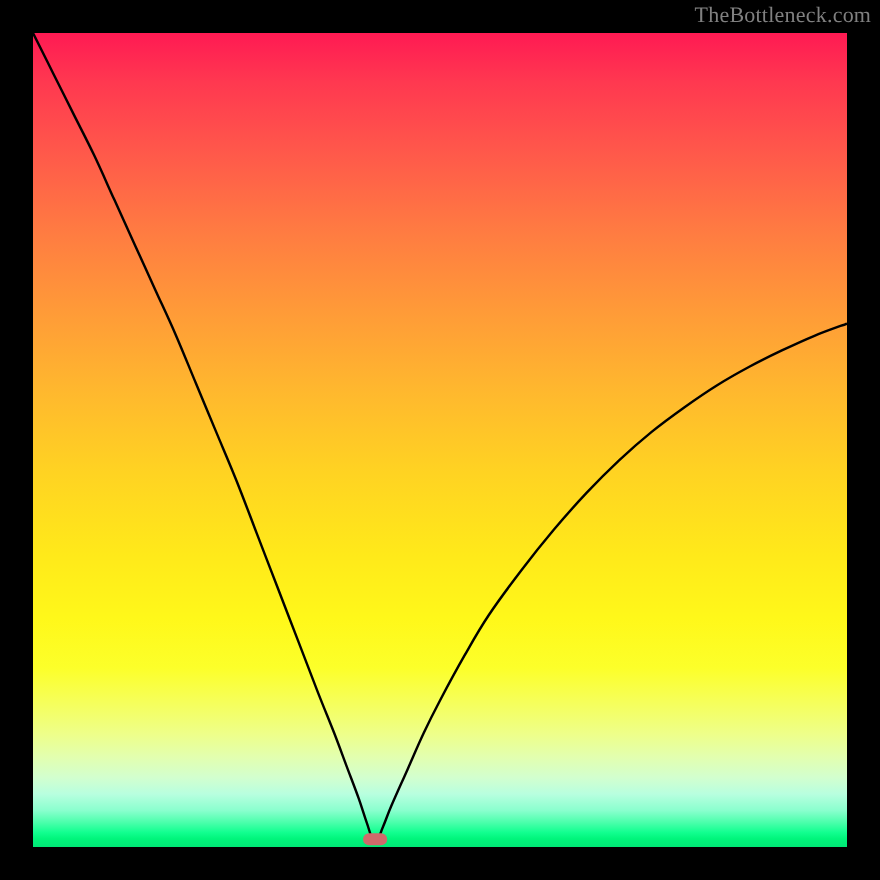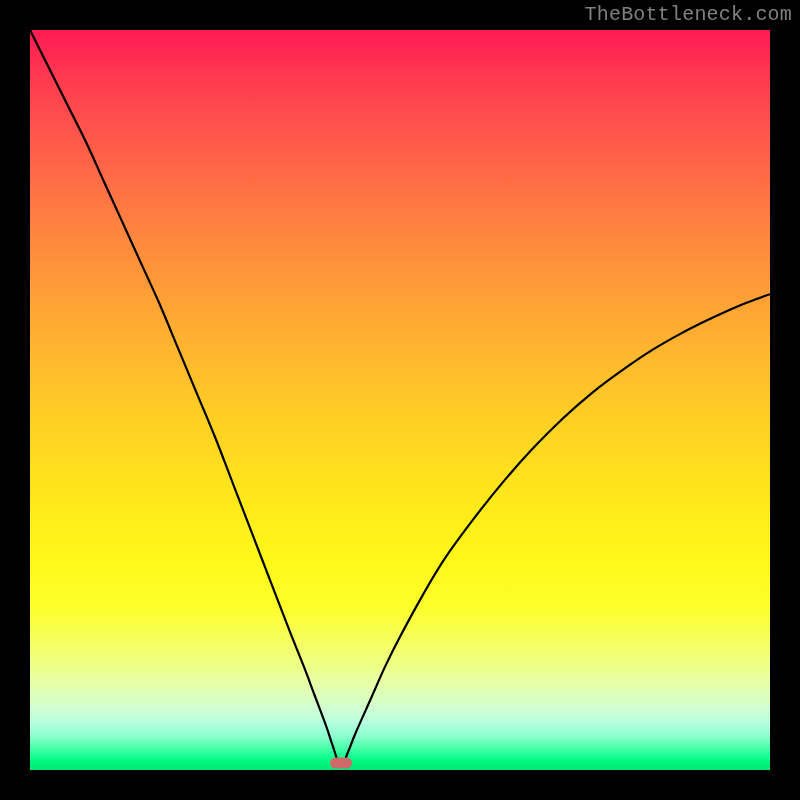--- a/index.html
+++ b/index.html
@@ -67,21 +67,21 @@
     transform: translate(-50%, -50%);
   }
   .watermark {
     position: absolute;
     top: 3px;
     right: 8px;
     color: #808080;
     font-size: 20px;
     font-weight: 500;
     letter-spacing: 0.2px;
-    font-family: Liberation Mono, monospace;
+    font-family: Liberation Serif, serif;
   }
 </style>
 </head>
 <body>
 
 <div class="frame">
   <div class="plot-area">
     <div class="gradient-bg"></div>
     <svg class="curve" viewBox="0 0 740 740" preserveAspectRatio="none">
       <path id="curve-path" fill="none" stroke="#000000" stroke-width="2.2" d="M 0 0 C 3.33 6.66, 11.84 23.68, 18.5 37 C 25.16 50.32, 30.34 60.68, 37 74 C 43.66 87.32, 48.84 97.01400000000001, 55.5 111 C 62.16 124.98599999999999, 67.34 137.04799999999994, 74 151.69999999999993 C 80.66 166.35199999999992, 85.84 177.74799999999996, 92.5 192.39999999999998 C 99.16 207.052, 104.34 218.44799999999995, 111 233.09999999999997 C 117.66 247.75199999999998, 122.84 258.48199999999997, 129.5 273.8 C 136.16 289.11800000000005, 141.34 302.21600000000007, 148 318.20000000000005 C 154.66 334.184, 159.84 346.616, 166.5 362.59999999999997 C 173.16 378.58399999999995, 178.34 390.35, 185 407 C 191.66 423.65, 196.84000000000003 437.784, 203.50000000000003 455.09999999999997 C 210.16000000000003 472.41599999999994, 215.34 485.884, 222 503.2 C 228.66 520.516, 233.84 533.9839999999999, 240.5 551.3 C 247.16 568.616, 253.006 584.082, 259 599.4 C 264.994 614.718, 269.13800000000003 624.4119999999999, 273.8 636.4 C 278.462 648.388, 280.90400000000005 655.3439999999999, 284.90000000000003 666 C 288.896 676.6560000000001, 292.67 686.2760000000001, 296 695.6 C 299.33 704.924, 300.736 710.4739999999999, 303.4 717.8 C 306.06399999999996 725.126, 308.136 735.6339999999999, 310.8 736.3 C 313.464 736.966, 315.536 727.494, 318.2 721.5 C 320.864 715.506, 321.60400000000004 712.324, 325.6 703 C 329.596 693.676, 335.07200000000006 681.6880000000001, 340.40000000000003 669.7 C 345.728 657.712, 349.872 647.722, 355.2 636.4 C 360.52799999999996 625.078, 363.34 619.454, 370 606.8 C 376.66 594.146, 384.208 580.086, 392.20000000000005 566.1 C 400.19200000000006 552.114, 405.076 543.086, 414.40000000000003 529.1 C 423.72400000000005 515.114, 433.344 502.38599999999997, 444 488.4 C 454.656 474.414, 462.944 464.054, 473.6 451.4 C 484.25600000000003 438.746, 492.54400000000004 429.422, 503.20000000000005 418.1 C 513.856 406.778, 522.144 398.49, 532.8 388.5 C 543.4559999999999 378.51, 551.7439999999999 371.258, 562.4 362.59999999999997 C 573.056 353.94199999999995, 581.3439999999999 347.9924, 592 340.4 C 602.6560000000001 332.8076, 610.944 327.0799999999999, 621.6 320.41999999999996 C 632.2560000000001 313.76, 640.544 309.12760000000003, 651.2 303.40000000000003 C 661.8560000000001 297.67240000000004, 670.1440000000001 293.6616, 680.8000000000001 288.6 C 691.456 283.5384, 699.744 279.6756, 710.4 275.28 C 721.0559999999999 270.88439999999997, 734.672 266.178, 740 264.18"></path>

